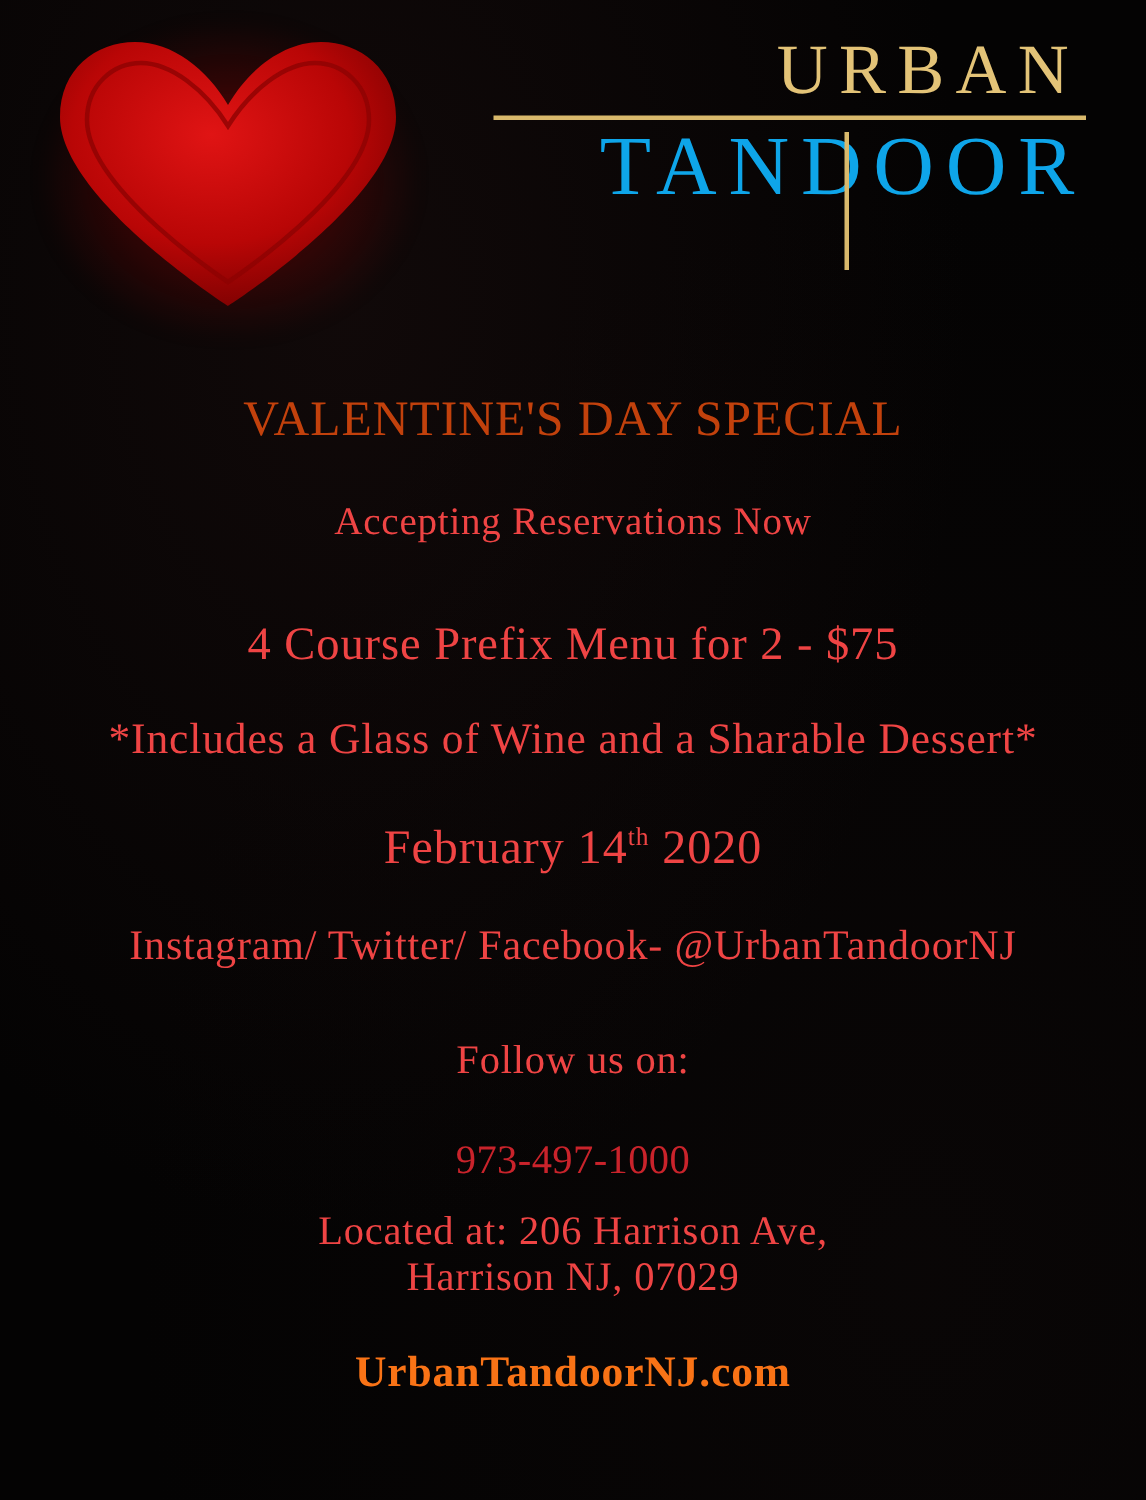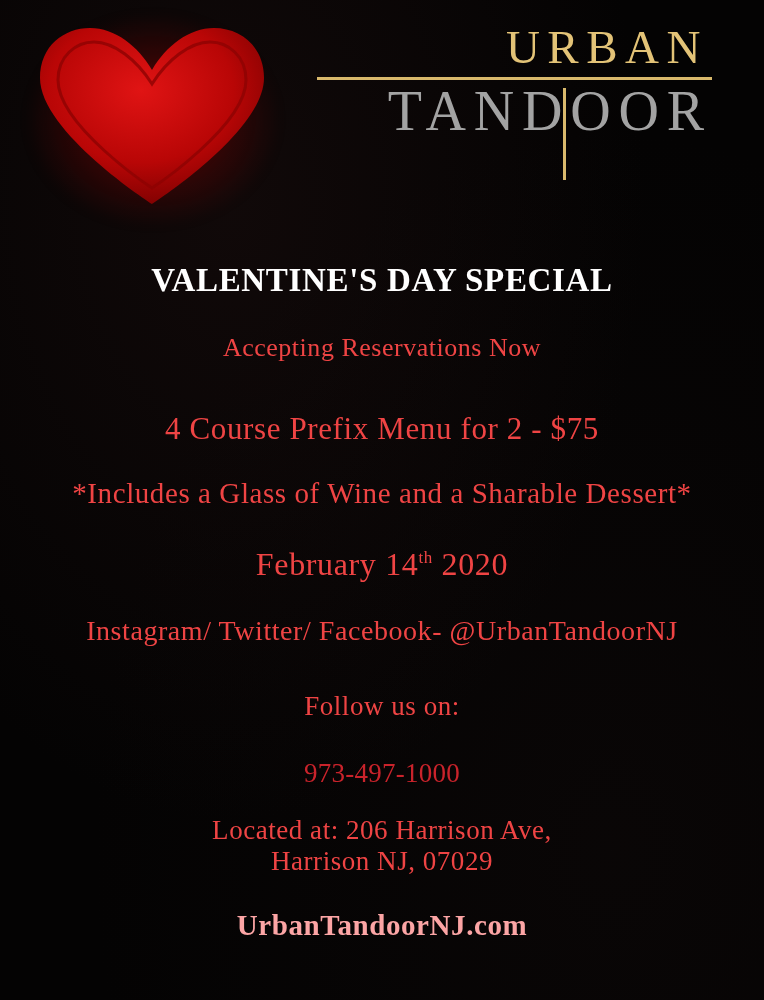--- a/index.html
+++ b/index.html
@@ -52,21 +52,21 @@
     filter: blur(6px);
   }
   .heart-svg {
     position: absolute;
     left: 14px;
     top: 14px;
   }
 
   .logo {
     position: absolute;
-    right: 52px;
+    right: 40px;
     top: 24px;
     width: 395px;
     color: #e9c97a;
     letter-spacing: 0.12em;
   }
   .logo-line1 {
     font-family: "Liberation Serif", serif;
     font-size: 47px;
     line-height: 1;
     text-align: right;
@@ -79,42 +79,42 @@
     background: #d9b96c;
     margin: 6px 0 2px auto;
     width: 100%;
   }
   .logo-line2 {
     font-family: "Liberation Serif", serif;
     font-size: 56px;
     line-height: 1.05;
     text-align: right;
     letter-spacing: 0.14em;
-    color: #a3a3a3;
+    color: #0ea5e9;
   }
   .logo-stem {
     position: absolute;
     right: 198px;
     top: 88px;
     width: 3px;
     height: 92px;
     background: #d9b96c;
   }
 
   
   .content {
     position: relative;
     text-align: center;
     padding: 0 30px;
   }
   .headline {
     font-family: "Liberation Serif", serif;
-    font-weight: bold;
+    font-weight: normal;
     font-size: 33px;
-    color: #ffffff;
+    color: #c2410c;
     letter-spacing: 0.02em;
     margin-top: 42px;
   }
   .line {
     color: #ef4444;
     font-family: "Liberation Serif", serif;
     letter-spacing: 0.02em;
   }
   .l-reservations { font-size: 26px; margin-top: 34px; }
   .l-menu { font-size: 31px; margin-top: 48px; }
@@ -123,26 +123,26 @@
   .l-date sup { font-size: 17px; }
   .l-follow { font-size: 27px; margin-top: 44px; }
   .l-social { font-size: 28px; margin-top: 32px; }
   .l-phone {
     font-size: 27px;
     margin-top: 36px;
     color: #c9232b;
     font-weight: normal;
     letter-spacing: 0.01em;
   }
-  .l-addr1 { font-size: 27px; margin-top: 26px; }
+  .l-addr1 { font-size: 27px; margin-top: 16px; }
   .l-addr2 { font-size: 27px; }
   .l-web {
     font-size: 29px;
     margin-top: 32px;
-    color: #fca5a5;
+    color: #f97316;
     font-weight: bold;
   }
 </style>
 </head>
 <body>
 
 <div class="flyer">
   <div class="vignette"></div>
 
   <div class="header">

